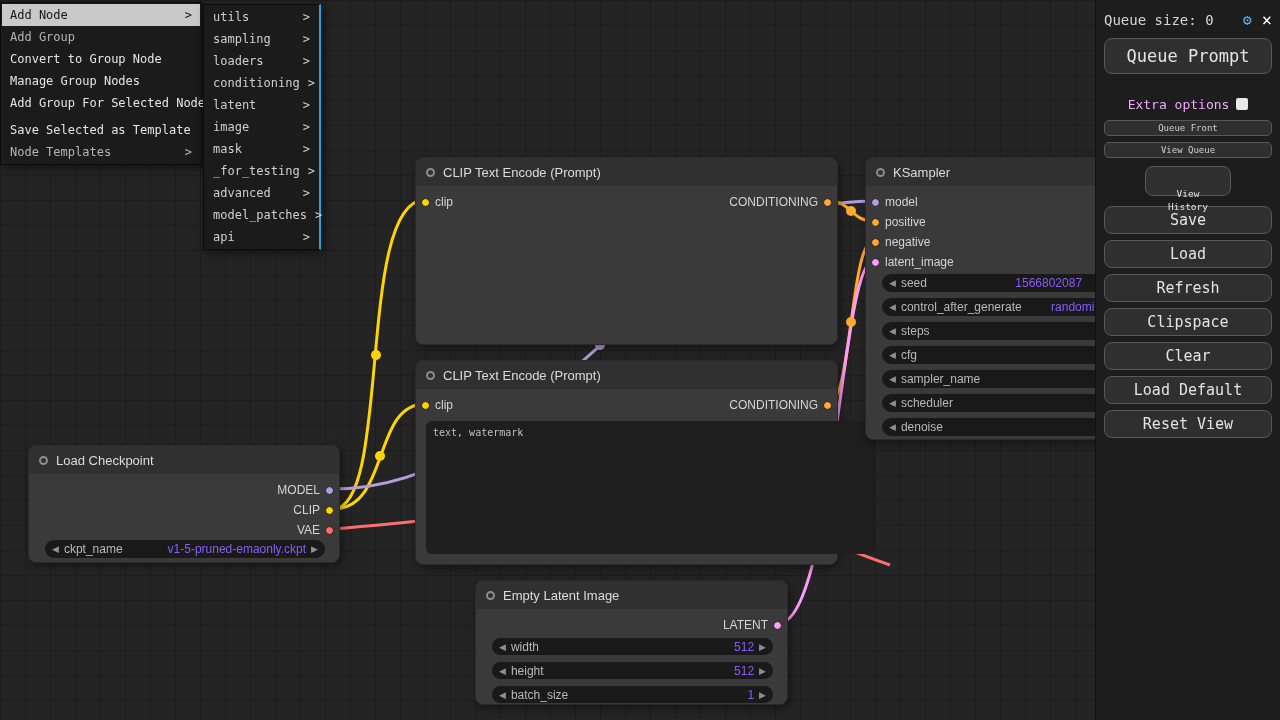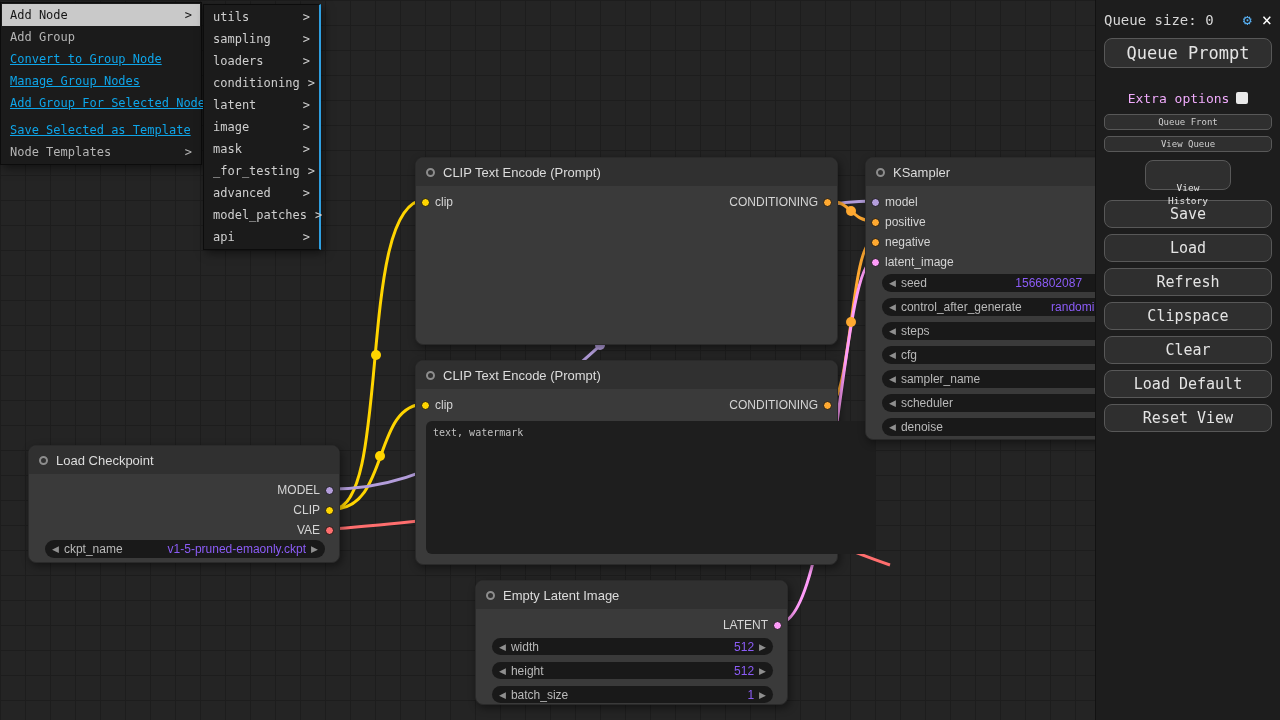--- a/index.html
+++ b/index.html
@@ -41,37 +41,37 @@
   .widget .wv { margin-left:auto; color:#8b5cf6; margin-right:5px; white-space:nowrap; }
 
   
   .ctx { position:absolute; z-index:20; background:#1b1b1b; border:1px solid #0c0c0c;
     box-shadow:3px 3px 9px rgba(0,0,0,.5); padding:1px;
     font-family:"DejaVu Sans Mono", monospace; }
   .ctx-item { height:22px; display:flex; align-items:center; padding:0 8px;
     font-size:12px; color:#b5b5b5; white-space:nowrap; }
   .ctx-item .sub { margin-left:auto; padding-left:8px; }
   .ctx-item.hl { background:#c9c9c9; color:#161616; }
-  .ctx-item.dis { color:#0ea5e9;text-decoration:underline; }
+  .ctx-item.dis { color:#e5e5e5; }
   .ctx-sep { height:5px; }
   .ctx.submenu { border-right:2px solid #2f9fe0; }
   .ctx.submenu .ctx-item { color:#cfcfcf; }
 
   
   #panel { position:absolute; z-index:10; right:0; top:0; width:185px; height:720px;
     background:#1d1d1d; border-left:1px solid #121212;
     font-family:"DejaVu Sans Mono", monospace; color:#d6d6d6; padding:8px; }
   .p-head { display:flex; align-items:center; height:24px; font-size:14px; }
   .p-gear { margin-left:auto; color:#57aef0; font-size:15px; cursor:pointer; }
   .p-close { margin-left:10px; color:#ffffff; font-size:17px; line-height:17px; cursor:pointer; }
   .pbtn { display:block; width:100%; background:#2f2f2f; border:1px solid #585858;
     border-radius:8px; color:#e4e4e4; text-align:center;
     font-family:"DejaVu Sans Mono", monospace; cursor:pointer; }
   .pbtn.big { height:28px; line-height:26px; font-size:15px; margin-top:6px; }
-  #queue-prompt { height:30px; line-height:28px; font-size:17px; margin-top:6px;text-align:center; }
+  #queue-prompt { height:36px; line-height:28px; font-size:17px; margin-top:6px;text-align:center; }
   .p-extra { display:flex; align-items:center; justify-content:center; gap:7px;
     margin-top:22px; height:16px; font-size:13px; color:#f0abfc; }
   .p-extra .cb { width:12px; height:12px; background:#e9e9e9; border-radius:2px; }
   .p-row { display:flex; gap:6px; margin-top:8px;flex-direction:column; }
   .pbtn.small { flex:1; height:16px; line-height:14px; font-size:9px; border-radius:5px;
     color:#cfcfcf; }
   .pbtn.hist { width:86px; height:30px; font-size:9.5px; line-height:13px;
     margin:8px auto 10px auto; padding-top:20px; }
 </style>
 </head>

